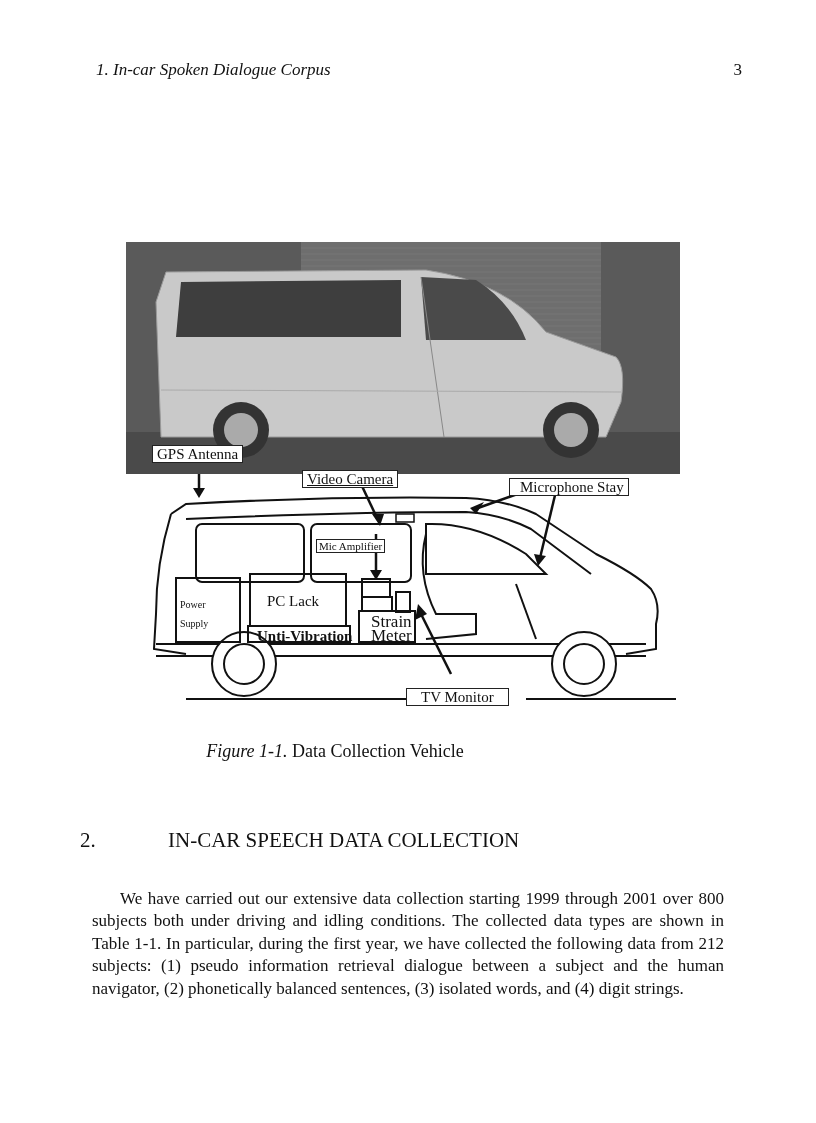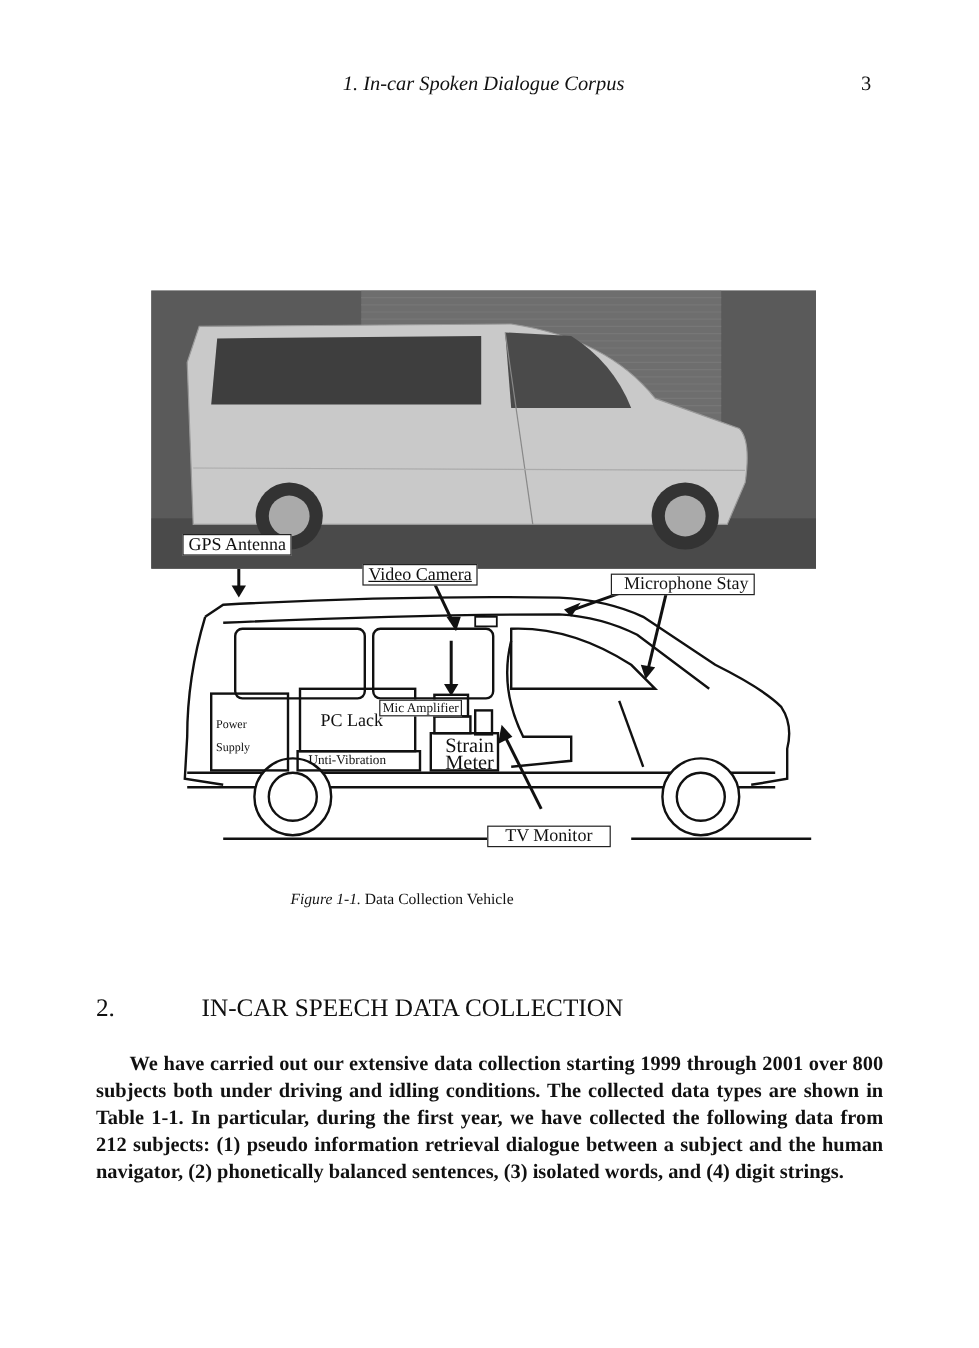--- a/index.html
+++ b/index.html
@@ -1,32 +1,32 @@
 <!DOCTYPE html>
 <html><head>
   <meta charset="utf-8">
   <style>
     html, body { margin:0; padding:0; background:#fff; }
     body { width:816px; height:1123px; position:relative; overflow:hidden;
            font-family:"Liberation Serif", "DejaVu Serif", serif; color:#111; }
-    .running-head { position:absolute; top:60px; left:80px; width:646px; height:22px;
-                    font-size:17px; font-style:italic;text-align:center; }
+    .running-head { position:absolute; top:60px; left:96px; width:646px; height:22px;
+                    font-size:17px; font-style:italic; }
     .running-head .page-num { position:absolute; right:0; top:0; font-style:normal; font-size:17px; }
     .figure { position:absolute; left:126px; top:242px; width:554px; height:470px; }
     .photo { position:absolute; left:0; top:0; width:554px; height:232px; background:#6a6a6a; overflow:hidden; }
     .label-box { position:absolute; background:#fff; border:1px solid #222; font-size:15px; line-height:16px;
                  padding:0 4px; white-space:nowrap; }
     .label-small { font-size:11px; line-height:12px; padding:0 2px; }
-    .caption { position:absolute; top:741px; left:0; width:670px; text-align:center; font-size:13px; }
+    .caption { position:absolute; top:741px; left:0; width:670px; text-align:center; font-size:18px; }
     .caption .fig-num { font-style:italic; }
     .section-heading { position:absolute; top:828px; left:80px; font-size:21px; font-weight:normal; }
     .section-heading .num { display:inline-block; width:88px; }
     .body-text { position:absolute; top:876px; left:80px; width:656px; font-size:17px; line-height:22.4px;
                  text-align:justify; }
-    .body-text p { margin:0; text-indent:28px;font-weight:bold; }
+    .body-text p { margin:12px; text-indent:28px; }
   </style>
 </head>
 <body>
 
 <div class="running-head">
   <span>1. In-car Spoken Dialogue Corpus</span>
   <span class="page-num">3</span>
 </div>
 
 <div class="figure">
@@ -119,28 +119,28 @@
       <polygon points="244,96 256,96 250,106"></polygon>
       <polygon points="289,146 301,140 292,130"></polygon>
     </g>
 
     <rect x="270" y="40" width="18" height="8" stroke-width="1.5"></rect>
   </svg>
 
   <div class="label-box" style="left:26px;top:203px;">GPS Antenna</div>
   <div class="label-box" style="left:176px;top:228px;text-decoration:underline;">Video Camera</div>
   <div class="label-box" style="left:383px;top:236px;padding:0 4px 0 10px;">Microphone Stay</div>
-  <div class="label-box label-small" style="left:190px;top:297px;margin-top:44px;">Mic Amplifier</div>
+  <div class="label-box label-small" style="left:190px;top:297px;">Mic Amplifier</div>
 
   <div style="position:absolute;left:54px;top:353px;font-size:10px;line-height:19px;">
     <div>Power</div>
     <div>Supply</div>
   </div>
   <div style="position:absolute;left:141px;top:351px;font-size:15px;">PC Lack</div>
-  <div style="position:absolute;left:131px;top:386px;font-size:11px;">Unti-Vibration</div>
+  <div style="position:absolute;left:131px;top:386px;font-size:15px;font-weight:bold;">Unti-Vibration</div>
   <div style="position:absolute;left:245px;top:373px;font-size:17px;line-height:14px;">
     <div>Strain</div>
     <div>Meter</div>
   </div>
   <div class="label-box" style="left:280px;top:446px;padding:0 14px;">TV Monitor</div>
 </div>
 
 <div class="caption">
   <span class="fig-num">Figure 1-1.</span>
   <span>Data Collection Vehicle</span>

